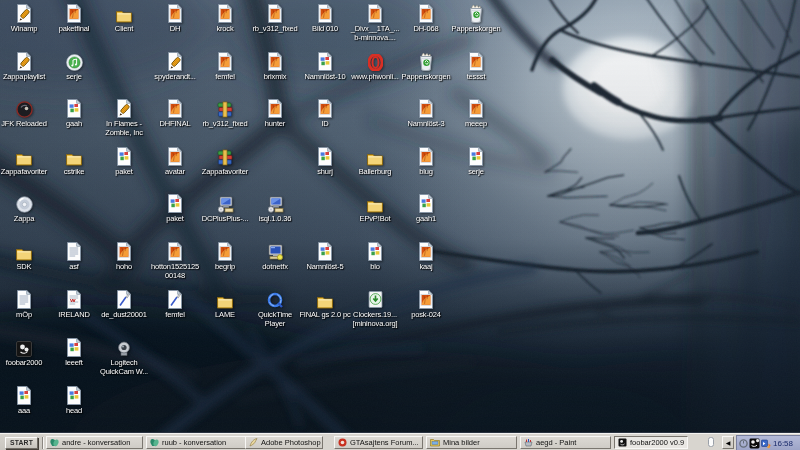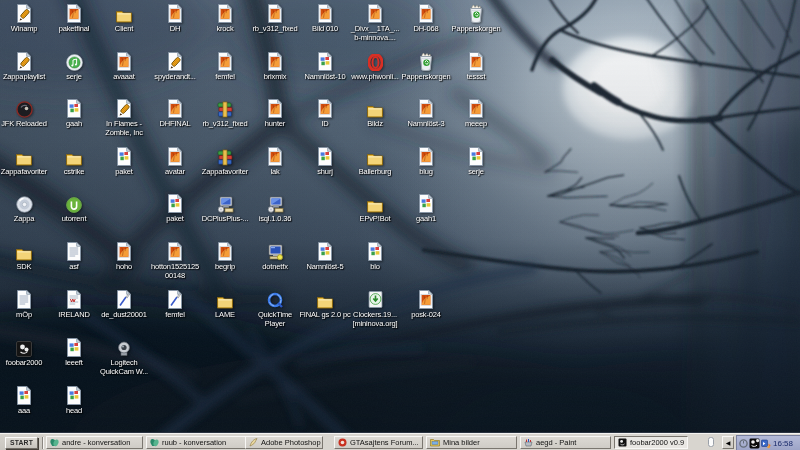--- a/index.html
+++ b/index.html
@@ -340,33 +340,20 @@
           <circle cx="8.5" cy="8.5" r="8" fill="#eef2f5" stroke="#aab6c0" stroke-width="0.6"></circle>
           <circle cx="8.5" cy="8.5" r="5.6" fill="#49b04e"></circle>
           <circle cx="8.5" cy="8.5" r="5.6" fill="none" stroke="#2c7a30" stroke-width="0.5"></circle>
           <path d="M7 11.4V6l3.6-1v5.4" stroke="#fff" stroke-width="1" fill="none"></path>
           <circle cx="6.3" cy="11.5" r="1" fill="#fff"></circle>
           <circle cx="9.9" cy="10.5" r="1" fill="#fff"></circle>
         </svg>
       </div>
       <div class="l">serje</div>
     </div>
-<div class="ic" style="left:96px;top:50px">
-      <div class="g">
-        <svg width="14" height="19" viewBox="0 0 14 19">
-          <path d="M0.5 0.5h9.2l3.8 3.8v14.2H0.5z" fill="#fdfdfd" stroke="#8795a5" stroke-width="1"></path>
-          <path d="M9.7 0.5l3.8 3.8H9.7z" fill="#cfd9e2" stroke="#8795a5" stroke-width="0.8"></path>
-          <rect x="2" y="4.4" width="10" height="11" fill="#fff" stroke="#b5bcc4" stroke-width="0.5"></rect>
-          <rect x="2.6" y="5" width="8.8" height="9.8" fill="#d4500f"></rect>
-          <path d="M2.6 14.8 C3.6 10.5 6 7.6 11.4 5.8 V14.8 Z" fill="#f59d38"></path>
-          <path d="M4.8 5.6 L6.2 9.6 L5.5 13.8 M8.8 5.4 L8 9.2" stroke="#8e3008" stroke-width="0.6" fill="none" opacity="0.8"></path>
-        </svg>
-      </div>
-      <div class="l">avaaat</div>
-    </div>
 <div class="ic" style="left:147px;top:50px">
       <div class="g">
         <svg width="14" height="19" viewBox="0 0 14 19">
           <path d="M0.5 0.5h9.2l3.8 3.8v14.2H0.5z" fill="#fdfdfd" stroke="#8795a5" stroke-width="1"></path>
           <path d="M9.7 0.5l3.8 3.8H9.7z" fill="#cfd9e2" stroke="#8795a5" stroke-width="0.8"></path>
           <g transform="rotate(42 7 10.5)">
             <rect x="5.2" y="4.6" width="4.2" height="9.6" rx="1.6" fill="#f2a818" stroke="#6b4a08" stroke-width="0.9"></rect>
             <path d="M6.6 5v8.6M8 5v8.6" stroke="#c87d10" stroke-width="0.7"></path>
           </g>
           <path d="M3.4 14.2l1.8 1.6-2.6 0.8z" fill="#40280a"></path>
@@ -527,30 +514,20 @@
           <path d="M0.5 0.5h9.2l3.8 3.8v14.2H0.5z" fill="#fdfdfd" stroke="#8795a5" stroke-width="1"></path>
           <path d="M9.7 0.5l3.8 3.8H9.7z" fill="#cfd9e2" stroke="#8795a5" stroke-width="0.8"></path>
           <rect x="2" y="4.4" width="10" height="11" fill="#fff" stroke="#b5bcc4" stroke-width="0.5"></rect>
           <rect x="2.6" y="5" width="8.8" height="9.8" fill="#d4500f"></rect>
           <path d="M2.6 14.8 C3.6 10.5 6 7.6 11.4 5.8 V14.8 Z" fill="#f59d38"></path>
           <path d="M4.8 5.6 L6.2 9.6 L5.5 13.8 M8.8 5.4 L8 9.2" stroke="#8e3008" stroke-width="0.6" fill="none" opacity="0.8"></path>
         </svg>
       </div>
       <div class="l">ID</div>
     </div>
-<div class="ic" style="left:347px;top:97px">
-      <div class="g">
-        <svg width="16" height="14" viewBox="0 0 16 14">
-          <path d="M0.5 2.5 L6 2.5 L7.5 4 L15.5 4 L15.5 13 L0.5 13 Z" fill="#e8b93c" stroke="#8a6914" stroke-width="1"></path>
-          <path d="M1.2 4.8h13.6v7.4H1.2z" fill="#f3d478"></path>
-          <path d="M1.2 4.8h13.6" stroke="#fbeebc" stroke-width="1.2"></path>
-        </svg>
-      </div>
-      <div class="l">Bildz</div>
-    </div>
 <div class="ic" style="left:398px;top:97px">
       <div class="g">
         <svg width="14" height="19" viewBox="0 0 14 19">
           <path d="M0.5 0.5h9.2l3.8 3.8v14.2H0.5z" fill="#fdfdfd" stroke="#8795a5" stroke-width="1"></path>
           <path d="M9.7 0.5l3.8 3.8H9.7z" fill="#cfd9e2" stroke="#8795a5" stroke-width="0.8"></path>
           <rect x="2" y="4.4" width="10" height="11" fill="#fff" stroke="#b5bcc4" stroke-width="0.5"></rect>
           <rect x="2.6" y="5" width="8.8" height="9.8" fill="#d4500f"></rect>
           <path d="M2.6 14.8 C3.6 10.5 6 7.6 11.4 5.8 V14.8 Z" fill="#f59d38"></path>
           <path d="M4.8 5.6 L6.2 9.6 L5.5 13.8 M8.8 5.4 L8 9.2" stroke="#8e3008" stroke-width="0.6" fill="none" opacity="0.8"></path>
         </svg>
@@ -620,33 +597,20 @@
       <div class="g">
         <svg width="16" height="17" viewBox="0 0 16 17">
           <rect x="1" y="2" width="13" height="4" rx="1" fill="#3a9a44" stroke="#1c5a24" stroke-width="0.7"></rect>
           <rect x="2" y="6.4" width="13" height="4" rx="1" fill="#d04038" stroke="#701c18" stroke-width="0.7"></rect>
           <rect x="1.4" y="10.8" width="13" height="4.4" rx="1" fill="#3868c8" stroke="#183870" stroke-width="0.7"></rect>
           <rect x="6" y="1" width="4" height="15" fill="#e8c050" stroke="#8a6914" stroke-width="0.7"></rect>
         </svg>
       </div>
       <div class="l">Zappafavoriter</div>
     </div>
-<div class="ic" style="left:247px;top:145px">
-      <div class="g">
-        <svg width="14" height="19" viewBox="0 0 14 19">
-          <path d="M0.5 0.5h9.2l3.8 3.8v14.2H0.5z" fill="#fdfdfd" stroke="#8795a5" stroke-width="1"></path>
-          <path d="M9.7 0.5l3.8 3.8H9.7z" fill="#cfd9e2" stroke="#8795a5" stroke-width="0.8"></path>
-          <rect x="2" y="4.4" width="10" height="11" fill="#fff" stroke="#b5bcc4" stroke-width="0.5"></rect>
-          <rect x="2.6" y="5" width="8.8" height="9.8" fill="#d4500f"></rect>
-          <path d="M2.6 14.8 C3.6 10.5 6 7.6 11.4 5.8 V14.8 Z" fill="#f59d38"></path>
-          <path d="M4.8 5.6 L6.2 9.6 L5.5 13.8 M8.8 5.4 L8 9.2" stroke="#8e3008" stroke-width="0.6" fill="none" opacity="0.8"></path>
-        </svg>
-      </div>
-      <div class="l">lak</div>
-    </div>
 <div class="ic" style="left:297px;top:145px">
       <div class="g">
         <svg width="14" height="19" viewBox="0 0 14 19">
           <path d="M0.5 0.5h9.2l3.8 3.8v14.2H0.5z" fill="#fdfdfd" stroke="#8795a5" stroke-width="1"></path>
           <path d="M9.7 0.5l3.8 3.8H9.7z" fill="#cfd9e2" stroke="#8795a5" stroke-width="0.8"></path>
           <rect x="2.6" y="5.4" width="4" height="3.4" fill="#4a7ae0"></rect>
           <rect x="7.4" y="5" width="3.6" height="3" fill="#d84040"></rect>
           <rect x="3.4" y="9.6" width="3.4" height="3.6" fill="#38a048"></rect>
           <rect x="7.6" y="9.2" width="3.8" height="3.4" fill="#e8c838"></rect>
         </svg>
@@ -692,30 +656,20 @@
 <div class="ic" style="left:-4px;top:192px">
       <div class="g">
         <svg width="17" height="17" viewBox="0 0 17 17">
           <circle cx="8.5" cy="8.5" r="7.8" fill="#dde2ea" stroke="#8a94a2" stroke-width="0.8"></circle>
           <circle cx="8.5" cy="8.5" r="5" fill="#c3cbd8"></circle>
           <circle cx="8.5" cy="8.5" r="2.2" fill="#f2f4f8" stroke="#9aa4b2" stroke-width="0.6"></circle>
           <path d="M3.5 5a6.5 6.5 0 0 1 4-2.8" stroke="#fff" stroke-width="1.4" fill="none"></path>
         </svg>
       </div>
       <div class="l">Zappa</div>
-    </div>
-<div class="ic" style="left:46px;top:192px">
-      <div class="g">
-        <svg width="16" height="16" viewBox="0 0 16 16">
-          <circle cx="8" cy="8" r="7.4" fill="#6ab43c" stroke="#3a7a1c" stroke-width="0.8"></circle>
-          <circle cx="8" cy="8" r="7.4" fill="none" stroke="#a8d888" stroke-width="0.6" opacity="0.7"></circle>
-          <path d="M5.4 4.5v5a2.6 2.6 0 0 0 5.2 0v-5" stroke="#fff" stroke-width="1.6" fill="none"></path>
-        </svg>
-      </div>
-      <div class="l">utorrent</div>
     </div>
 <div class="ic" style="left:147px;top:192px">
       <div class="g">
         <svg width="14" height="19" viewBox="0 0 14 19">
           <path d="M0.5 0.5h9.2l3.8 3.8v14.2H0.5z" fill="#fdfdfd" stroke="#8795a5" stroke-width="1"></path>
           <path d="M9.7 0.5l3.8 3.8H9.7z" fill="#cfd9e2" stroke="#8795a5" stroke-width="0.8"></path>
           <rect x="2.6" y="5.4" width="4" height="3.4" fill="#4a7ae0"></rect>
           <rect x="7.4" y="5" width="3.6" height="3" fill="#d84040"></rect>
           <rect x="3.4" y="9.6" width="3.4" height="3.6" fill="#38a048"></rect>
           <rect x="7.6" y="9.2" width="3.8" height="3.4" fill="#e8c838"></rect>
@@ -864,20 +818,33 @@
         <svg width="14" height="19" viewBox="0 0 14 19">
           <path d="M0.5 0.5h9.2l3.8 3.8v14.2H0.5z" fill="#fdfdfd" stroke="#8795a5" stroke-width="1"></path>
           <path d="M9.7 0.5l3.8 3.8H9.7z" fill="#cfd9e2" stroke="#8795a5" stroke-width="0.8"></path>
           <rect x="2.6" y="5.4" width="4" height="3.4" fill="#4a7ae0"></rect>
           <rect x="7.4" y="5" width="3.6" height="3" fill="#d84040"></rect>
           <rect x="3.4" y="9.6" width="3.4" height="3.6" fill="#38a048"></rect>
           <rect x="7.6" y="9.2" width="3.8" height="3.4" fill="#e8c838"></rect>
         </svg>
       </div>
       <div class="l">blo</div>
+    </div>
+<div class="ic" style="left:398px;top:240px">
+      <div class="g">
+        <svg width="14" height="19" viewBox="0 0 14 19">
+          <path d="M0.5 0.5h9.2l3.8 3.8v14.2H0.5z" fill="#fdfdfd" stroke="#8795a5" stroke-width="1"></path>
+          <path d="M9.7 0.5l3.8 3.8H9.7z" fill="#cfd9e2" stroke="#8795a5" stroke-width="0.8"></path>
+          <rect x="2" y="4.4" width="10" height="11" fill="#fff" stroke="#b5bcc4" stroke-width="0.5"></rect>
+          <rect x="2.6" y="5" width="8.8" height="9.8" fill="#d4500f"></rect>
+          <path d="M2.6 14.8 C3.6 10.5 6 7.6 11.4 5.8 V14.8 Z" fill="#f59d38"></path>
+          <path d="M4.8 5.6 L6.2 9.6 L5.5 13.8 M8.8 5.4 L8 9.2" stroke="#8e3008" stroke-width="0.6" fill="none" opacity="0.8"></path>
+        </svg>
+      </div>
+      <div class="l">kaaj</div>
     </div>
 <div class="ic" style="left:-4px;top:288px">
       <div class="g">
         <svg width="14" height="19" viewBox="0 0 14 19">
           <path d="M0.5 0.5h9.2l3.8 3.8v14.2H0.5z" fill="#fdfdfd" stroke="#8795a5" stroke-width="1"></path>
           <path d="M9.7 0.5l3.8 3.8H9.7z" fill="#cfd9e2" stroke="#8795a5" stroke-width="0.8"></path>
           <path d="M2.6 6h8.6M2.6 8h8.6M2.6 10h8.6M2.6 12h8.6M2.6 14h5.6" stroke="#8a9ab0" stroke-width="0.8"></path>
         </svg>
       </div>
       <div class="l">mÖp</div>

